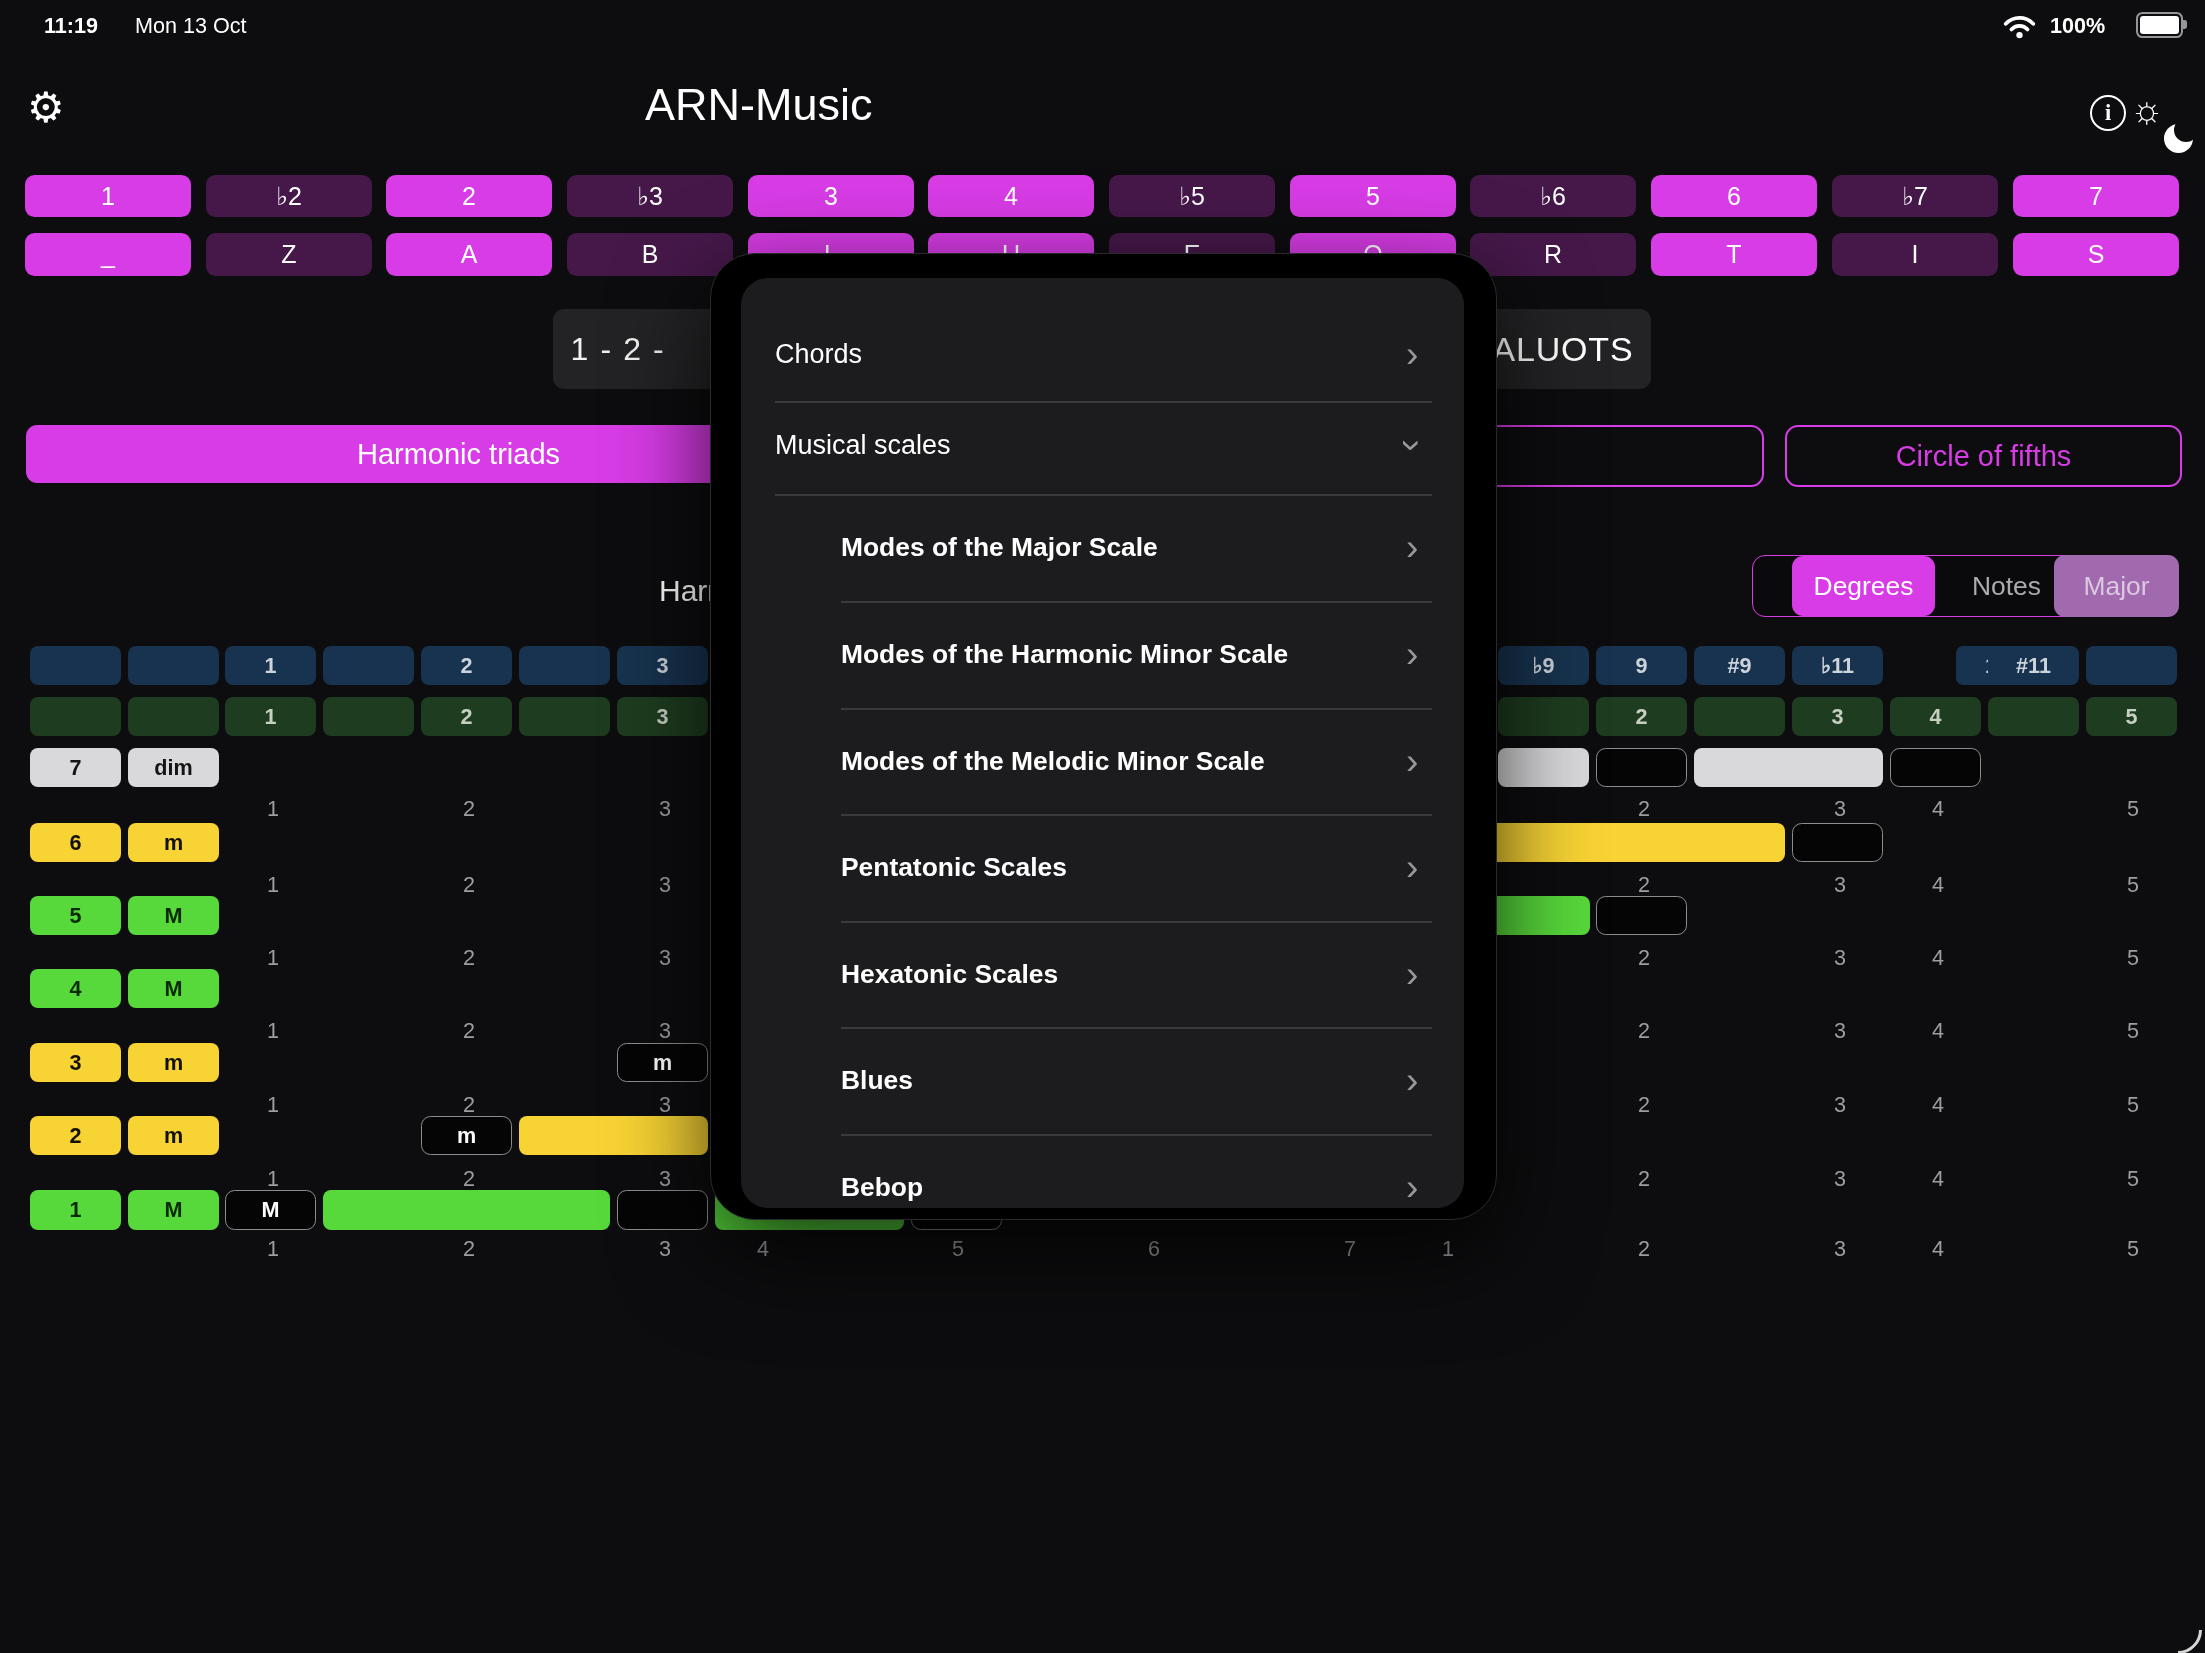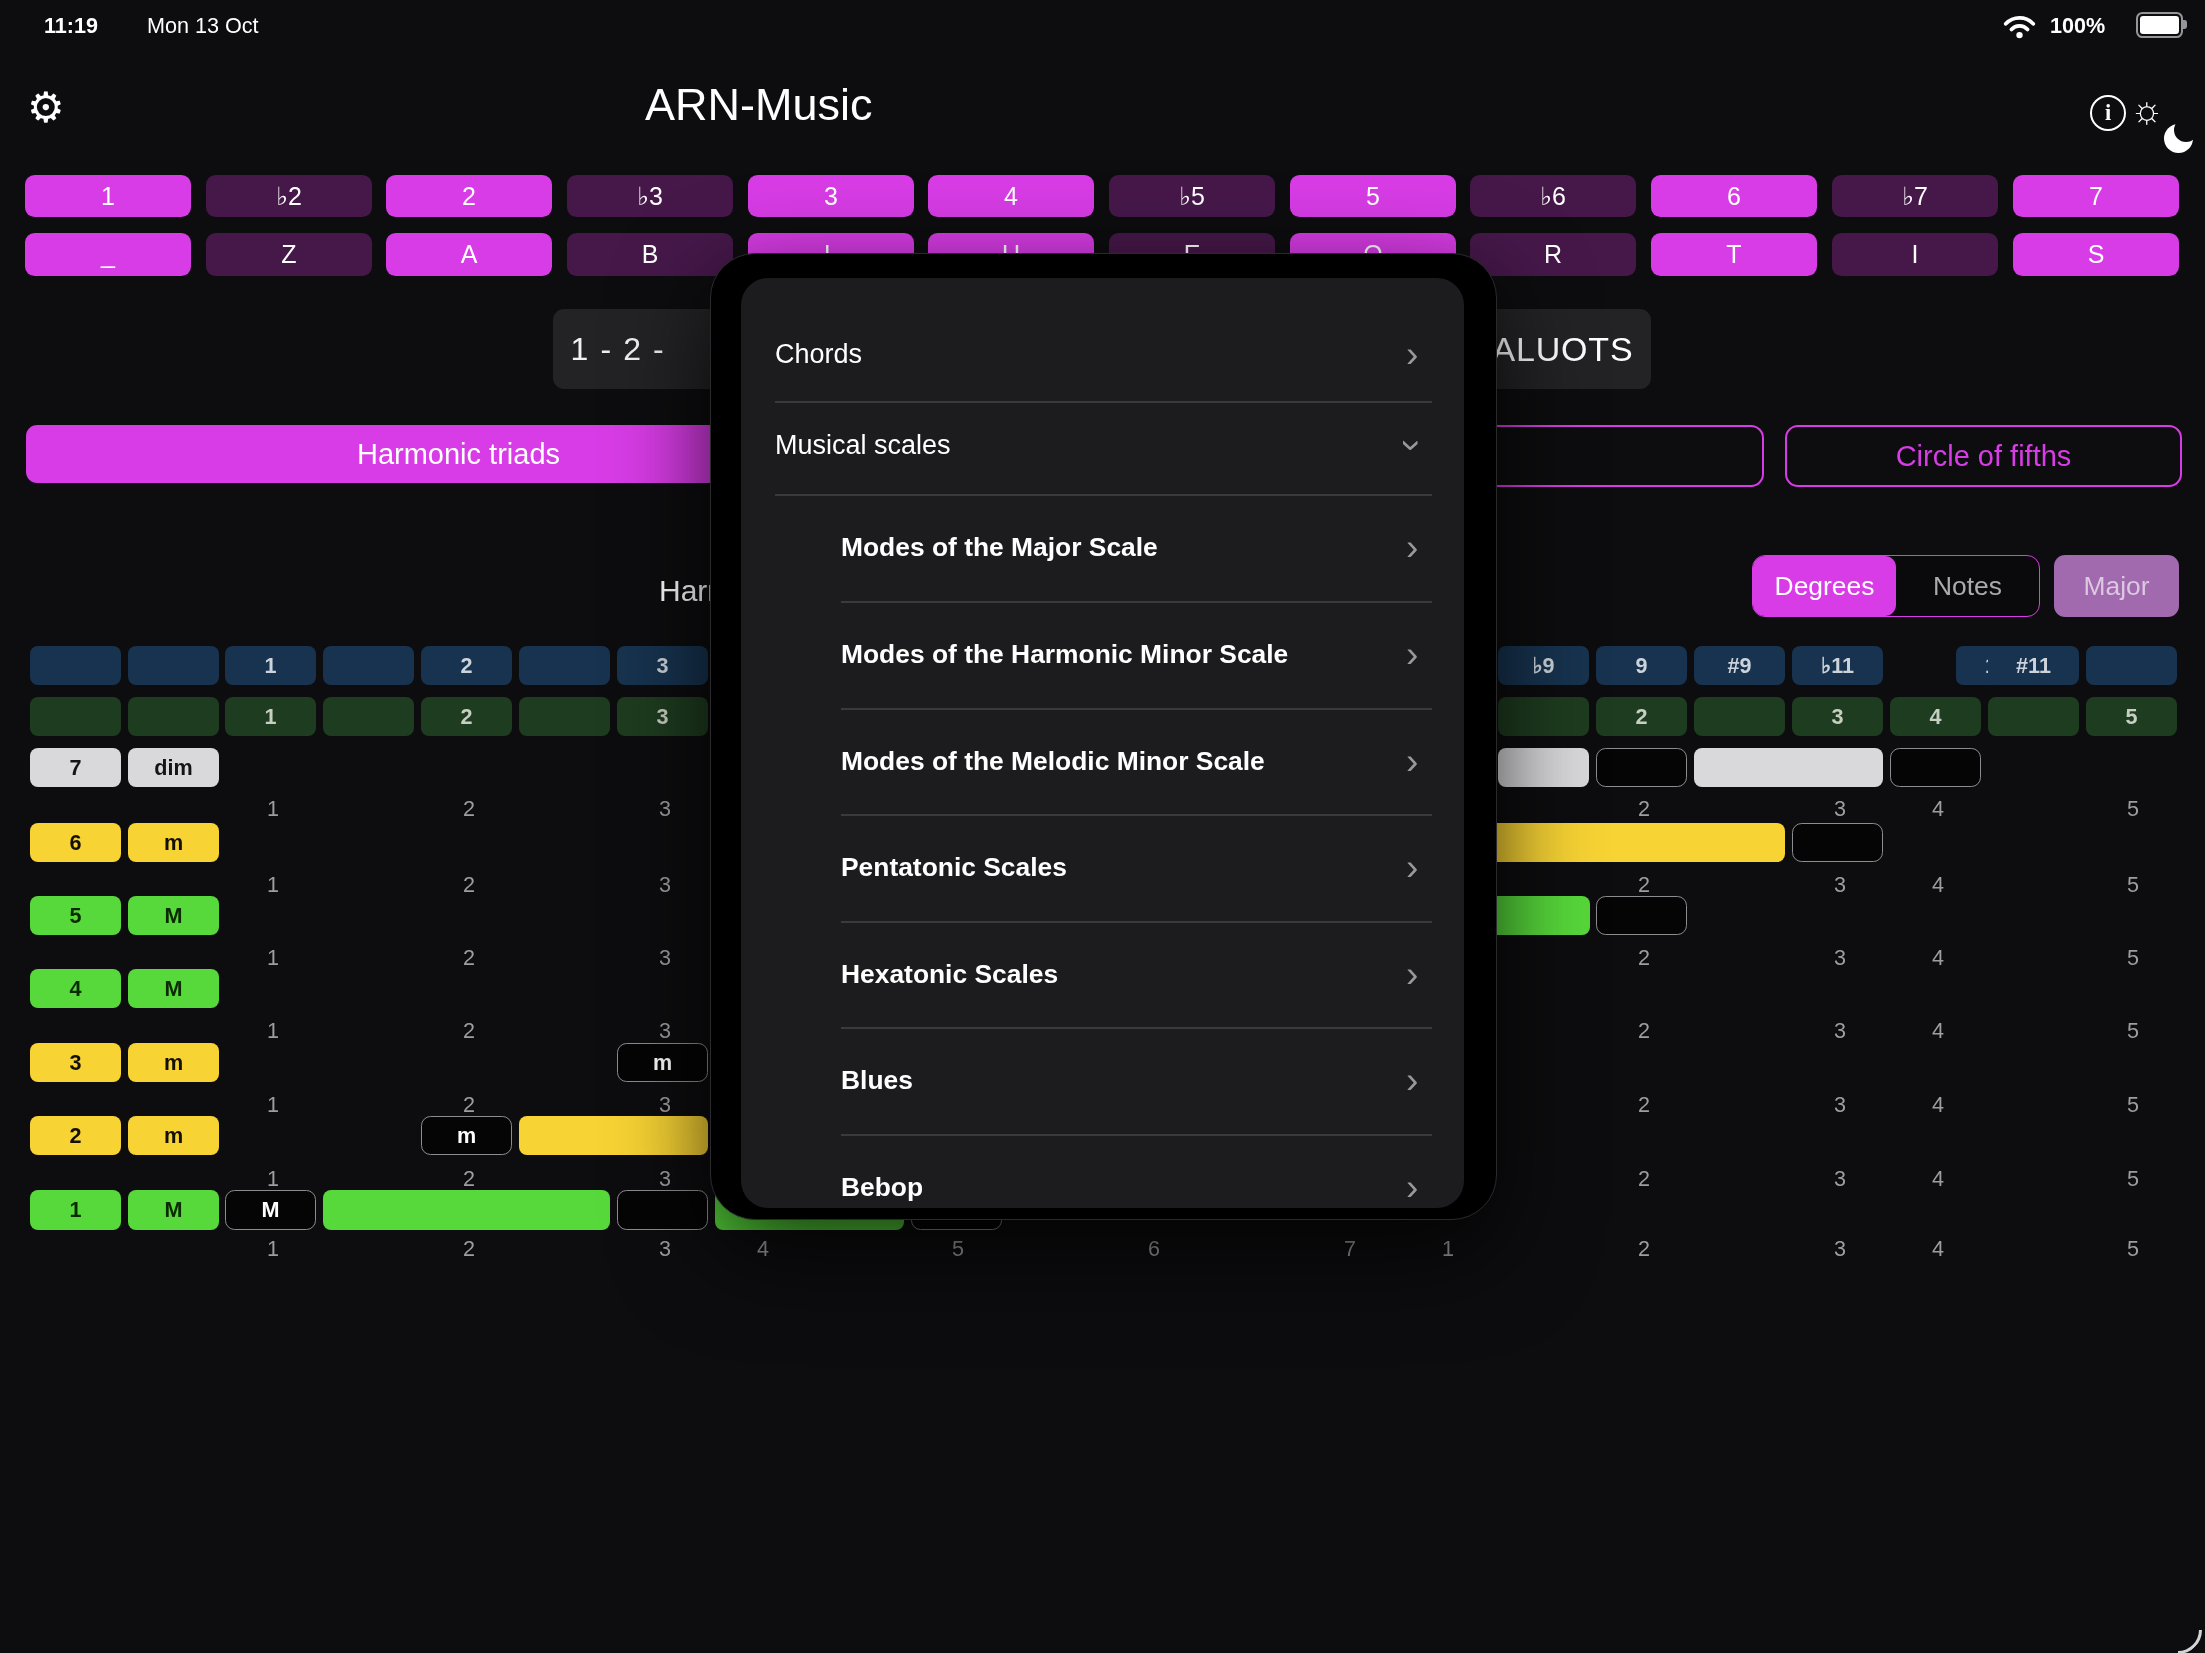--- a/index.html
+++ b/index.html
@@ -1,21 +1,21 @@
 <!DOCTYPE html>
 <html style="font-size:13px"><head>
 <meta charset="utf-8">
 <style>
   html,body{margin:0;padding:0;background:#000;}
   #stage{position:relative;width:2205px;height:1654px;background:#0d0d0f;overflow:hidden;
          font-family:"Liberation Sans", sans-serif;color:#fff;}
   .abs{position:absolute;}
   
   .status-text{font-size:21.6px;font-weight:600;color:#fff;}
-  .status-date{font-weight:500;margin-left:12px;}
+  .status-date{font-weight:500;}
   .battery{width:43px;height:21.6px;border:2px solid #95959a;border-radius:6.4px;position:relative;}
   .battery .fill{position:absolute;left:1.6px;top:1.6px;bottom:1.6px;right:1.6px;background:#fff;border-radius:3.2px;}
   .battery .nub{position:absolute;right:-6.4px;top:6.4px;width:4px;height:8.8px;background:#95959a;border-radius:0 2.4px 2.4px 0;}
   
   .app-title{font-size:45px;font-weight:500;color:#fff;white-space:nowrap;}
   .gear{font-size:42px;color:#fff;line-height:1;}
   .info-circle{width:32px;height:32px;border:2.8px solid #fff;border-radius:50%;display:flex;align-items:center;justify-content:center;}
   .info-circle span{font-family:"Liberation Serif",serif;font-weight:bold;font-size:22.4px;line-height:1;}
   .sun{font-size:37px;color:#fff;line-height:1;}
   .moon{width:29px;height:29px;border-radius:50%;background:#fff;position:relative;}
@@ -28,21 +28,21 @@
   .strip{background:#232325;border-radius:11.2px;display:flex;align-items:center;justify-content:space-between;
          padding:0 17.6px;box-sizing:border-box;}
   .strip .lt{font-size:32px;color:#f0f0f0;letter-spacing:1.6px;}
   .strip .rt{font-size:34px;color:#fff;font-weight:500;letter-spacing:0.8px;}
   
   .big-btn{border-radius:11.2px;display:flex;align-items:center;justify-content:center;font-size:29px;}
   .big-btn.fill{background:#d83ce6;color:#fff;}
   .big-btn.outline{border:2px solid #d83ce6;color:#d83ce6;background:transparent;border-radius:13px;text-align:right;}
   
   .frag{font-size:30px;font-weight:500;color:#fff;white-space:nowrap;}
-  .seg{display:flex;border:1.6px solid #d83ce6;border-radius:13px;overflow:hidden;height:62px;box-sizing:border-box;background:#0a0a0c;}
+  .seg{display:flex;border:1.6px solid #d83ce6;border-radius:13px;overflow:hidden;height:62px;box-sizing:border-box;background:#0a0a0c;padding-left:39px;}
   .seg .opt{width:143px;display:flex;align-items:center;justify-content:center;font-size:26.4px;color:#ababaf;}
   .seg .opt.sel{background:#d83ce6;color:#fff;border-radius:11.2px;}
   .tonic{background:#a169ae;color:#dbc9e0;border-radius:11.2px;display:flex;align-items:center;justify-content:center;font-size:26.4px;}
   
   .grow{position:absolute;left:0;width:2205px;}
   .pill{position:absolute;top:0;bottom:0;border-radius:8px;display:flex;align-items:center;justify-content:center;
         font-size:21.6px;font-weight:600;box-sizing:border-box;}
   .s-navy{background:#17334f;color:#ccd3da;}
   .s-darkgreen{background:#1e3c1f;color:#c6cfc2;}
   .s-white{background:#d9d9db;color:#141414;}

